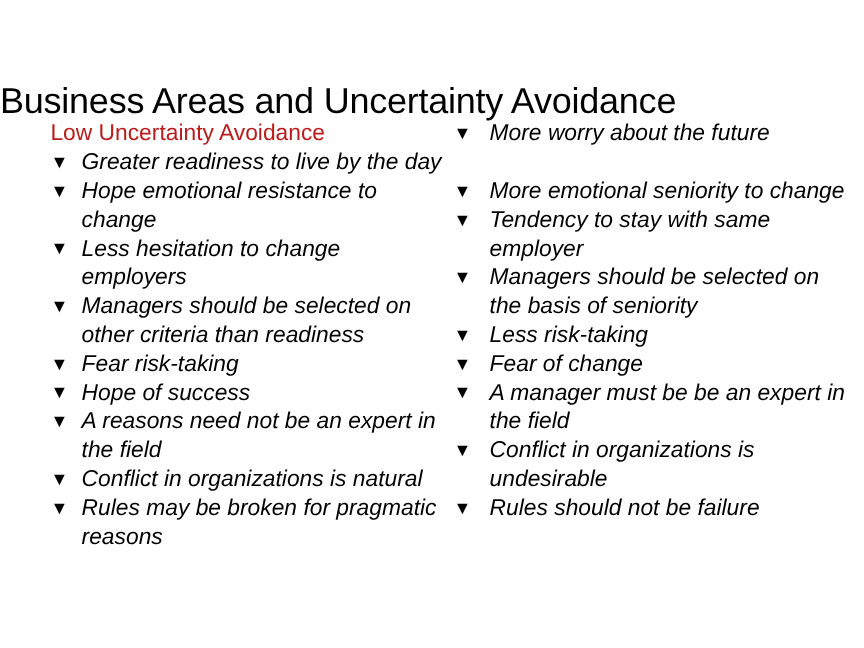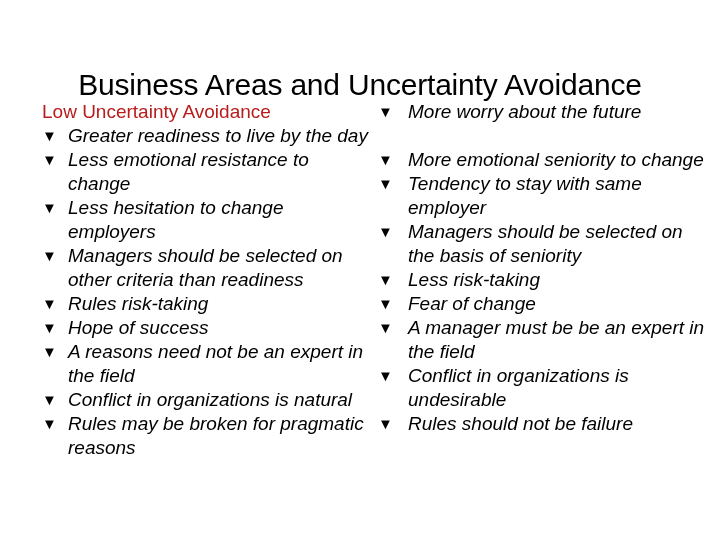--- a/index.html
+++ b/index.html
@@ -22,21 +22,21 @@
     top: 0;
     width: 720px;
     height: 540px;
     background: #ffffff;
   }
   .slide-title {
     position: absolute;
     left: 0;
     top: 47px;
     width: 720px;
-    text-align: center;
+    text-align: left;
     font-size: 30px;
     line-height: 36px;
     font-weight: normal;
     letter-spacing: -0.2px;
     color: #000000;
     white-space: nowrap;
   }
   .columns {
     position: absolute;
     left: 0;
@@ -105,33 +105,33 @@
 
     <div class="column column-left">
       <div class="column-heading">Low Uncertainty Avoidance</div>
       <ul class="bullet-list">
         <li>
           <span class="bullet-marker">▼</span>
           <span class="bullet-text">Greater readiness to live by the day</span>
         </li>
         <li>
           <span class="bullet-marker">▼</span>
-          <span class="bullet-text">Less emotional resistance to change</span>
+          <span class="bullet-text">Hope emotional resistance to change</span>
         </li>
         <li>
           <span class="bullet-marker">▼</span>
           <span class="bullet-text">Less hesitation to change employers</span>
         </li>
         <li>
           <span class="bullet-marker">▼</span>
           <span class="bullet-text">Managers should be selected on other criteria than readiness</span>
         </li>
         <li>
           <span class="bullet-marker">▼</span>
-          <span class="bullet-text">Rules risk-taking</span>
+          <span class="bullet-text">Fear risk-taking</span>
         </li>
         <li>
           <span class="bullet-marker">▼</span>
           <span class="bullet-text">Hope of success</span>
         </li>
         <li>
           <span class="bullet-marker">▼</span>
           <span class="bullet-text">A reasons need not be an expert in the field</span>
         </li>
         <li>

